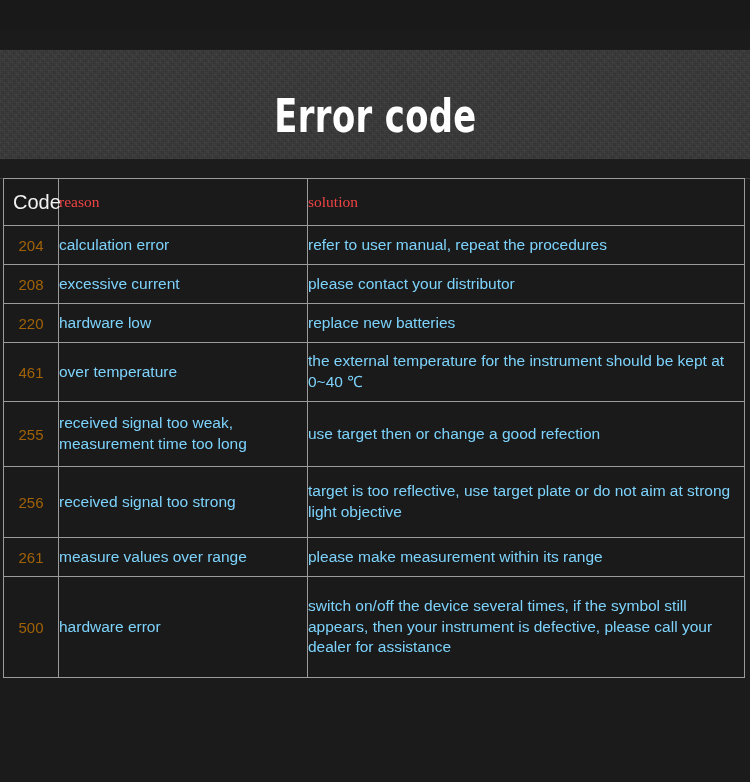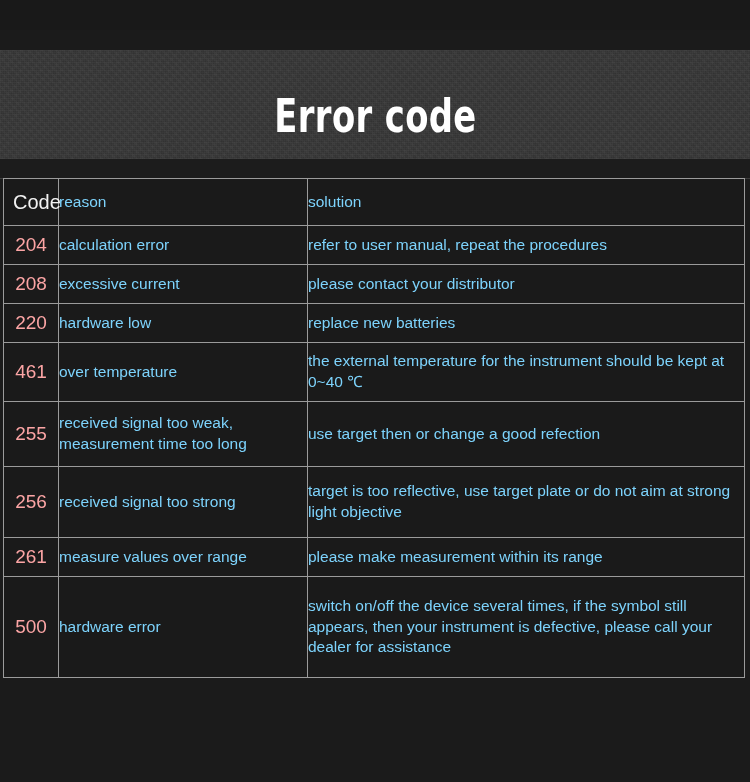--- a/index.html
+++ b/index.html
@@ -118,40 +118,41 @@
     font-weight: normal;
     padding: 0;
   }
 
   .col-code   { width: 55px; }
   .col-reason { width: 249px; }
   .col-sol    { width: 437px; }
 
   .cell-code {
     text-align: center;
-    color: #fca5a5;
-    font-size: 19px;
+    color: #a16207;
+    font-size: 15px;
     padding: 6px 2px;
   }
   .cell-code.hdr {
     color: #f2f2f2;
     font-size: 20px;
     text-align: left;
     padding-left: 9px;
   }
 
   .cell-text {
     color: #7dd3fc;
     font-size: 15.5px;
     line-height: 1.35;
     padding: 7px 8px 7px 11px;
     text-align: left;
   }
   .cell-text.hdr {
-    color: #7dd3fc;
+    color: #ef4444;
+    font-family: Liberation Serif, serif;
   }
   .cell-sol {
     padding-left: 10px;
     padding-right: 6px;
   }
 
   
   tr.r-head td { height: 46px; }
   tr.r-1 td    { height: 38px; }
   tr.r-2 td    { height: 58px; }

